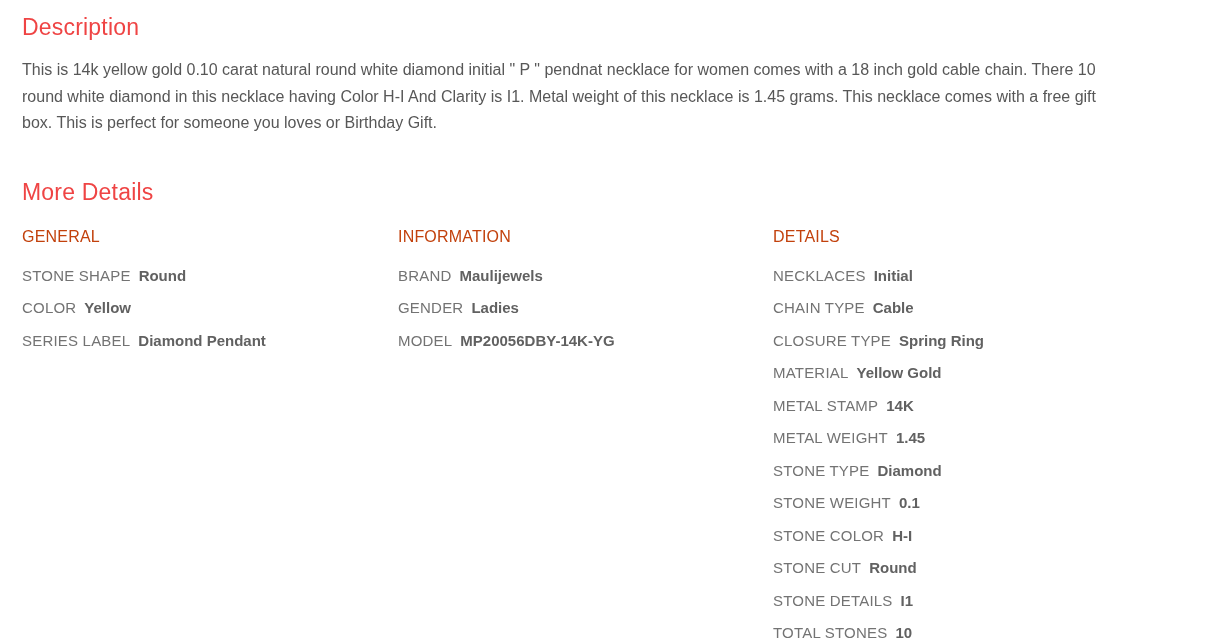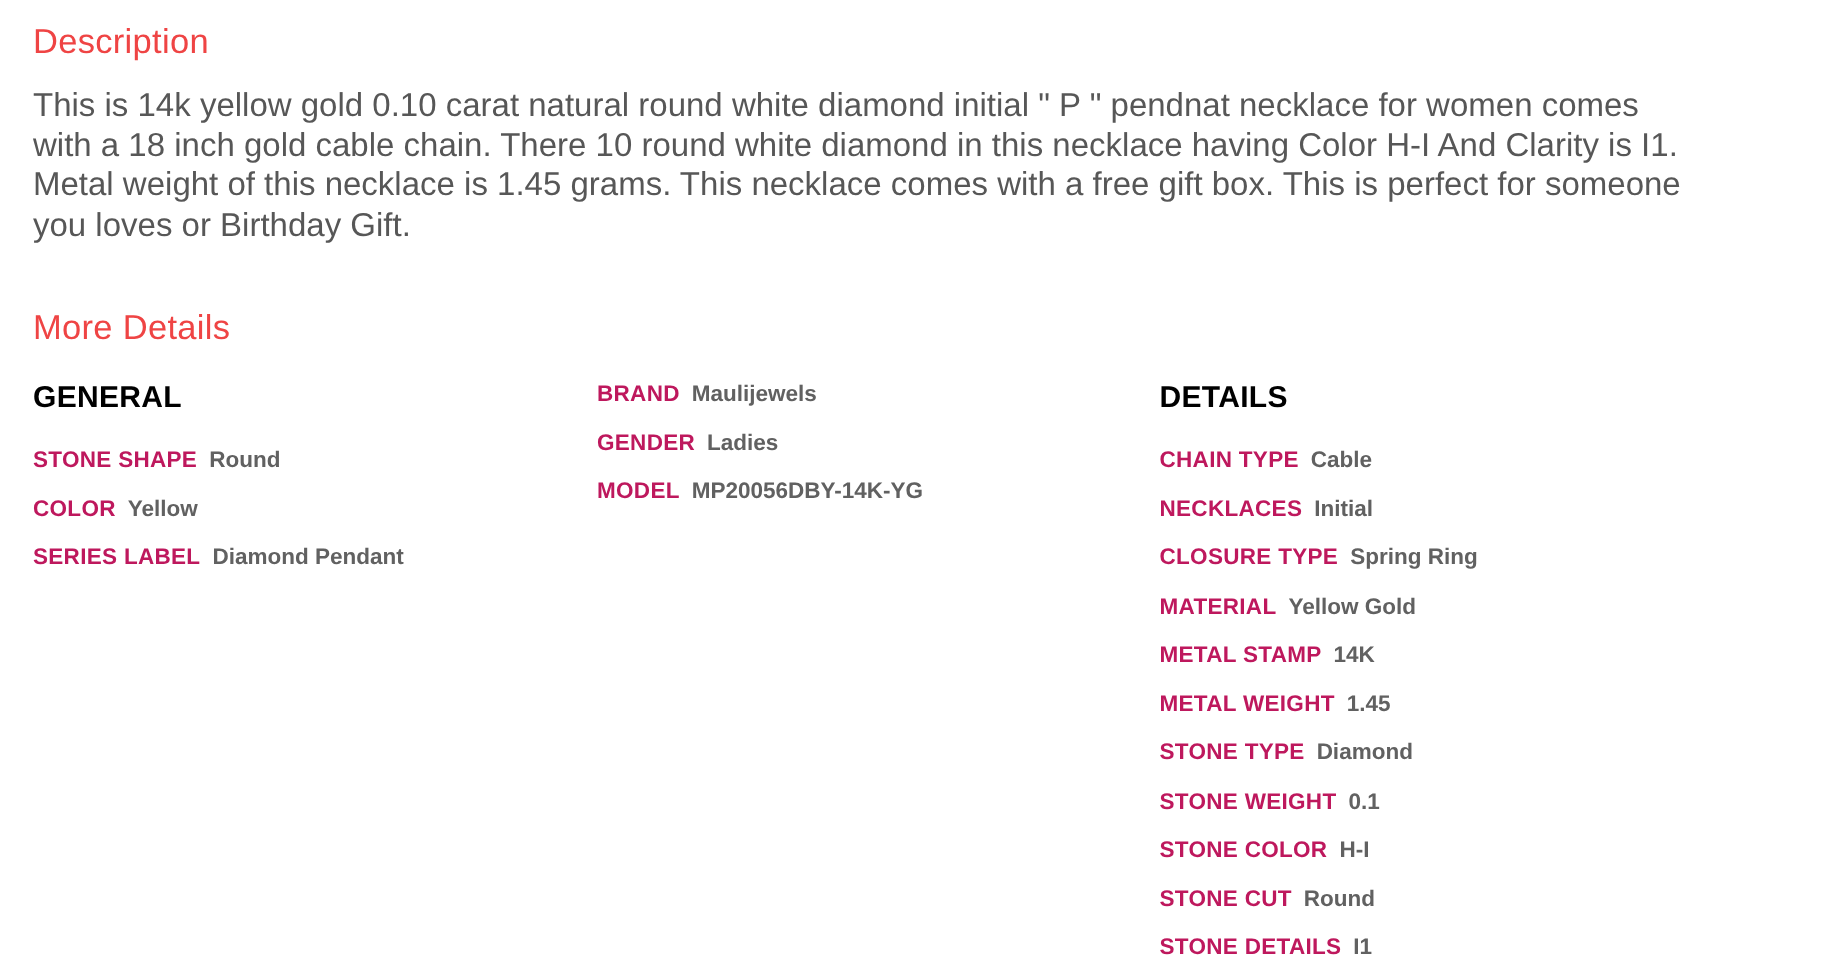--- a/index.html
+++ b/index.html
@@ -15,47 +15,47 @@
     width: 1230px;
   }
   .section-title {
     font-size: 23px;
     font-weight: 400;
     color: #ef4444;
     letter-spacing: 0.2px;
   }
   .description-title { margin-bottom: 16px; }
   .description-body {
-    font-size: 22px;
+    font-size: 16px;
     line-height: 26.5px;
     color: #575757;
     max-width: 1108px;
     margin-bottom: 42px;
   }
   .more-details-title { margin-bottom: 22px; }
   .columns {
     display: grid;
     grid-template-columns: 376px 375px 1fr;
   }
   .col-header {
-    font-size: 20px;
-    font-weight: 700;
-    color: #000000;
+    font-size: 16px;
+    font-weight: 400;
+    color: #c2410c;
     letter-spacing: 0.2px;
     margin-bottom: 21px;
   }
   .spec-row {
     font-size: 15px;
     line-height: 18px;
     margin-bottom: 14.5px;
     white-space: nowrap;
   }
   .spec-label {
-    font-weight: 700;
-    color: #be185d;
+    font-weight: 400;
+    color: #737373;
     letter-spacing: 0.2px;
     margin-right: 8px;
   }
   .spec-value {
     font-weight: 700;
     color: #616161;
   }
 </style>
 </head>
 <body>
@@ -69,28 +69,29 @@
   <h2 class="section-title more-details-title">More Details</h2>
 
   <div class="columns">
       <div class="spec-column">
         <div class="col-header">GENERAL</div>
         <div class="spec-row"><span class="spec-label">STONE SHAPE</span><span class="spec-value">Round</span></div>
         <div class="spec-row"><span class="spec-label">COLOR</span><span class="spec-value">Yellow</span></div>
         <div class="spec-row"><span class="spec-label">SERIES LABEL</span><span class="spec-value">Diamond Pendant</span></div>
       </div>
       <div class="spec-column">
+        <div class="col-header">INFORMATION</div>
         <div class="spec-row"><span class="spec-label">BRAND</span><span class="spec-value">Maulijewels</span></div>
         <div class="spec-row"><span class="spec-label">GENDER</span><span class="spec-value">Ladies</span></div>
         <div class="spec-row"><span class="spec-label">MODEL</span><span class="spec-value">MP20056DBY-14K-YG</span></div>
       </div>
       <div class="spec-column">
         <div class="col-header">DETAILS</div>
+        <div class="spec-row"><span class="spec-label">NECKLACES</span><span class="spec-value">Initial</span></div>
         <div class="spec-row"><span class="spec-label">CHAIN TYPE</span><span class="spec-value">Cable</span></div>
-        <div class="spec-row"><span class="spec-label">NECKLACES</span><span class="spec-value">Initial</span></div>
         <div class="spec-row"><span class="spec-label">CLOSURE TYPE</span><span class="spec-value">Spring Ring</span></div>
         <div class="spec-row"><span class="spec-label">MATERIAL</span><span class="spec-value">Yellow Gold</span></div>
         <div class="spec-row"><span class="spec-label">METAL STAMP</span><span class="spec-value">14K</span></div>
         <div class="spec-row"><span class="spec-label">METAL WEIGHT</span><span class="spec-value">1.45</span></div>
         <div class="spec-row"><span class="spec-label">STONE TYPE</span><span class="spec-value">Diamond</span></div>
         <div class="spec-row"><span class="spec-label">STONE WEIGHT</span><span class="spec-value">0.1</span></div>
         <div class="spec-row"><span class="spec-label">STONE COLOR</span><span class="spec-value">H-I</span></div>
         <div class="spec-row"><span class="spec-label">STONE CUT</span><span class="spec-value">Round</span></div>
         <div class="spec-row"><span class="spec-label">STONE DETAILS</span><span class="spec-value">I1</span></div>
         <div class="spec-row"><span class="spec-label">TOTAL STONES</span><span class="spec-value">10</span></div>

